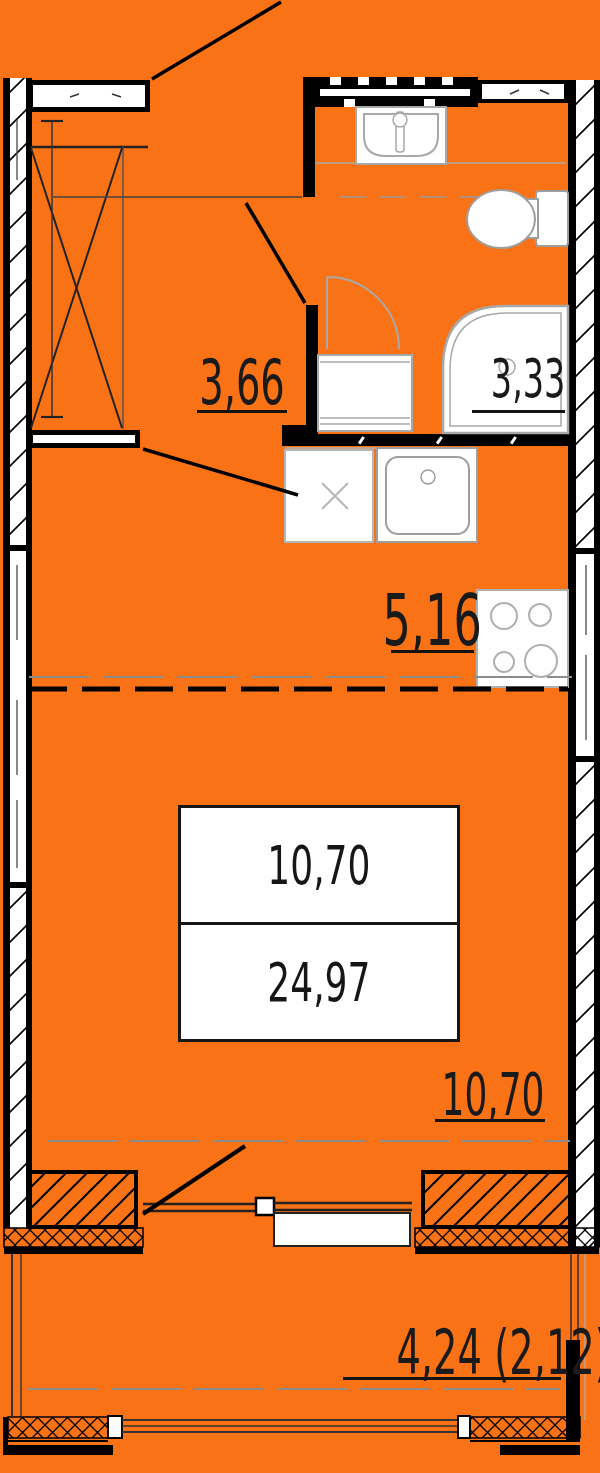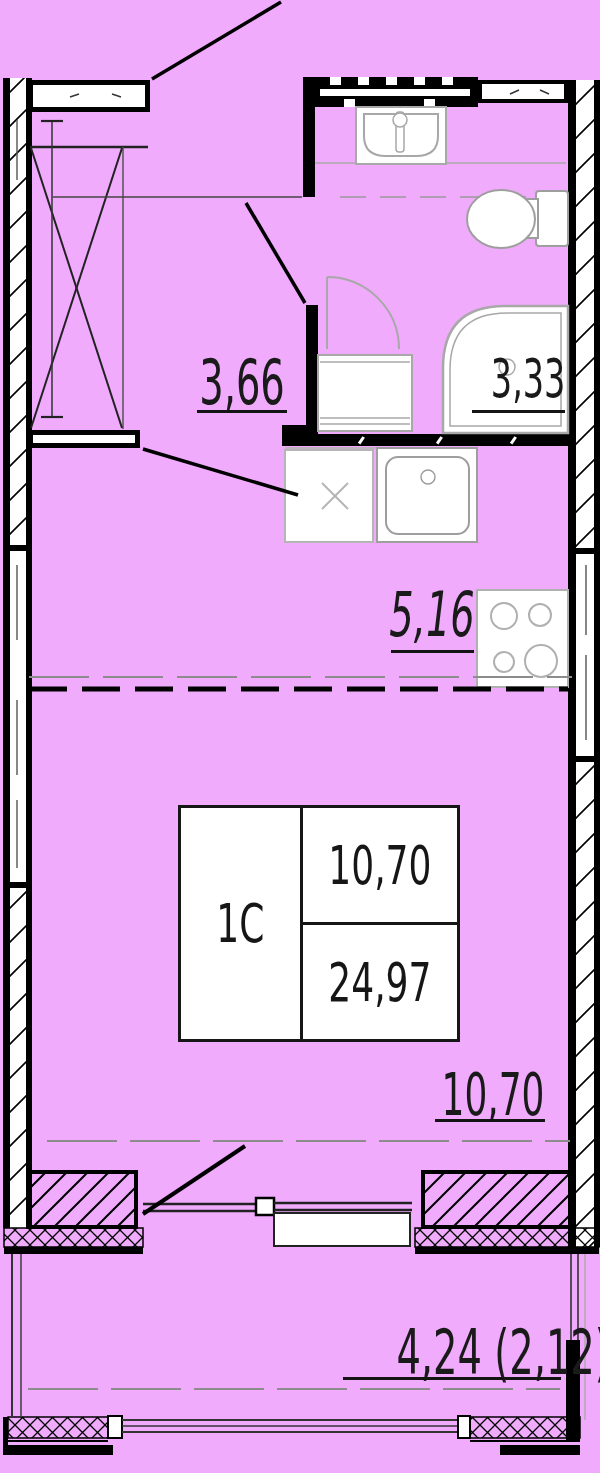--- a/index.html
+++ b/index.html
@@ -1,16 +1,16 @@
 <!DOCTYPE html>
 <html><head>
 <meta charset="utf-8">
 <style>
   html,body{margin:0;padding:0;background:#fff;}
-  .plan{position:relative;width:600px;height:1473px;background:#f0abfc;overflow:hidden;
+  .plan{position:relative;width:600px;height:1473px;background:#f97316;overflow:hidden;
         font-family:"DejaVu Sans",sans-serif;}
   .plan svg{position:absolute;left:0;top:0;}
   .lbl{position:absolute;color:#1a1a1a;line-height:1;white-space:nowrap;text-align:center;}
   .lbl .narrow{display:inline-block;transform:scaleX(0.62);transform-origin:center;}
   .ul{position:absolute;height:3px;background:#141414;}
   .info-table{position:absolute;left:178px;top:805px;width:282px;height:237px;
       border:3px solid #161616;box-sizing:border-box;display:flex;background:#fff;}
   .it-left{width:119px;border-right:3px solid #161616;display:flex;align-items:center;justify-content:center;}
   .it-right{flex:1;display:flex;flex-direction:column;}
   .it-cell{flex:1;border-bottom:3px solid #161616;display:flex;align-items:center;justify-content:center;}
@@ -219,33 +219,30 @@
     <line x1="143" y1="449" x2="298" y2="495" stroke-width="3.5"></line>
   </g>
 </svg>
 
 <div class="lbl" style="left:162px;top:352px;width:160px;font-size:62px;"><span class="narrow">3,66</span></div>
 <div class="ul" style="left:197px;top:410px;width:90px;"></div>
 
 <div class="lbl" style="left:448px;top:352px;width:160px;font-size:54px;"><span class="narrow">3,33</span></div>
 <div class="ul" style="left:472px;top:410px;width:93px;"></div>
 
-<div class="lbl" style="left:352px;top:584px;width:160px;font-size:62px;font-style:italic;"><span class="narrow">5,16</span></div>
+<div class="lbl" style="left:352px;top:584px;width:160px;font-size:72px;"><span class="narrow">5,16</span></div>
 <div class="ul" style="left:391px;top:650px;width:83px;"></div>
 
 <div class="lbl" style="left:410px;top:1066px;width:160px;font-size:58px;"><span class="narrow">10,70</span></div>
 <div class="ul" style="left:435px;top:1119px;width:110px;"></div>
 
 <div class="lbl" style="left:331px;top:1322px;width:240px;font-size:62px;"><span class="narrow">4,24 (2,12)</span></div>
 <div class="ul" style="left:343px;top:1377px;width:218px;"></div>
 
 <div class="info-table">
-  <div class="it-left">
-    <span class="it-text"><span class="narrow">1С</span></span>
-  </div>
   <div class="it-right">
     <div class="it-cell">
       <span class="it-text"><span class="narrow">10,70</span></span>
     </div>
     <div class="it-cell">
       <span class="it-text"><span class="narrow">24,97</span></span>
     </div>
   </div>
 </div>
 

